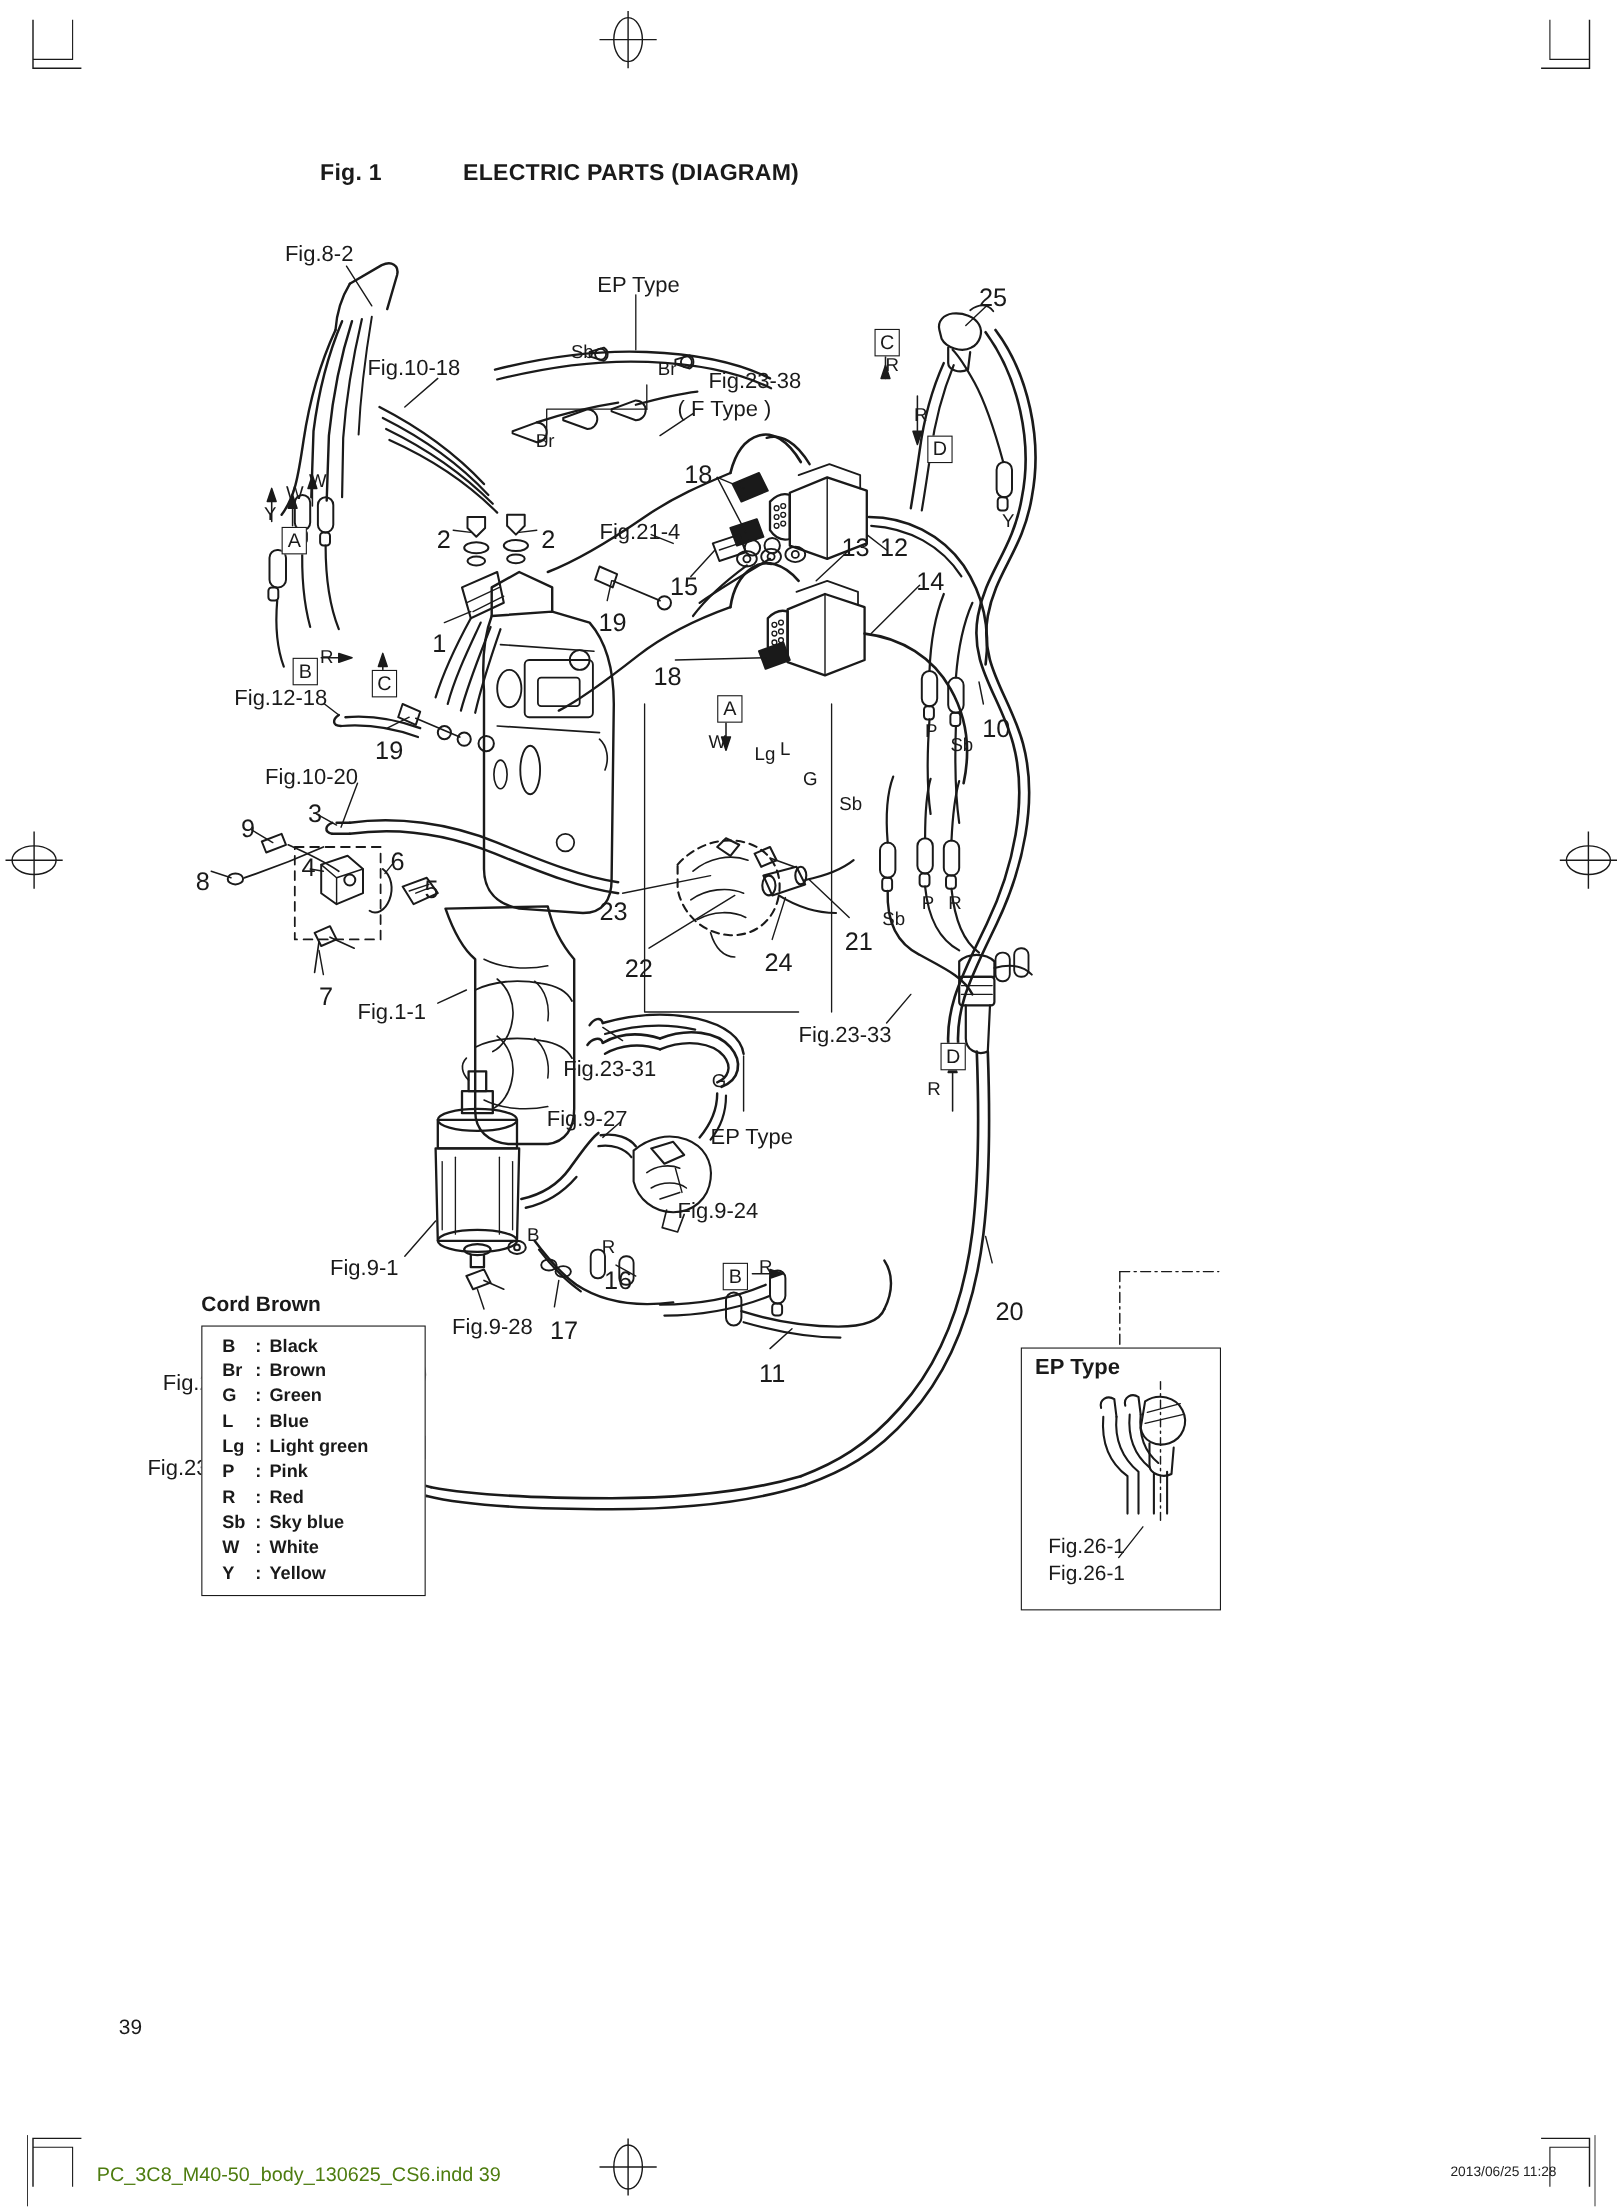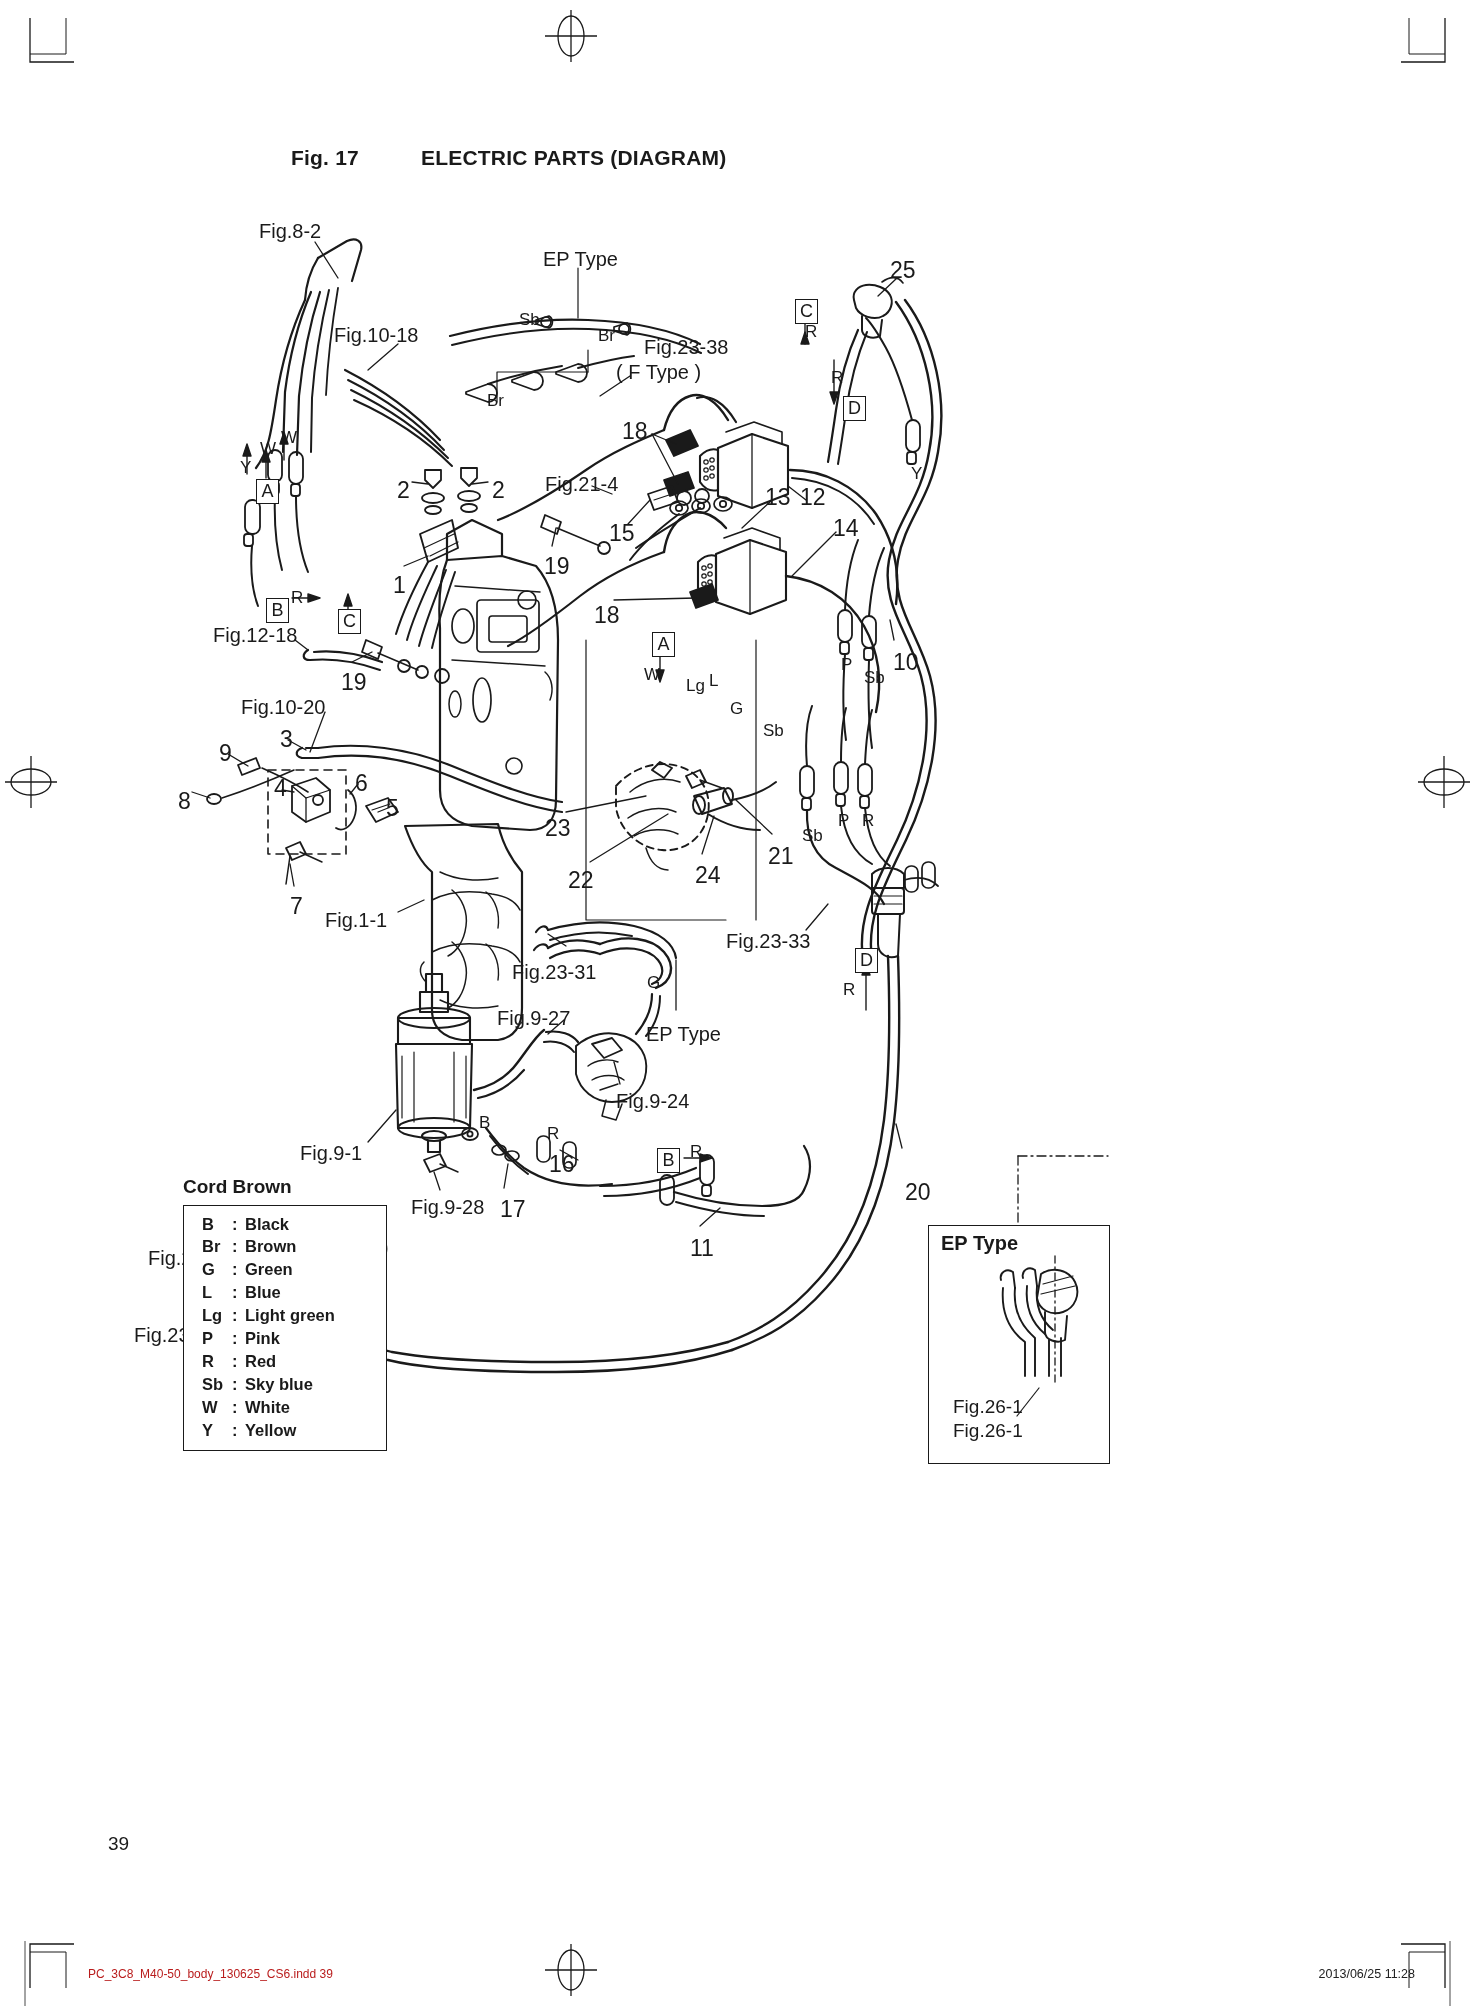--- a/index.html
+++ b/index.html
@@ -6,21 +6,21 @@
   body{width:1475px;height:2006px;position:relative;
        font-family:"Liberation Sans", sans-serif;color:#1a1a1a;}
   .pg{position:absolute;inset:0;}
 
   
   #figno{position:absolute;left:291px;top:146px;font-size:21px;font-weight:bold;letter-spacing:.2px;}
   #figtitle{position:absolute;left:421px;top:146px;font-size:21px;font-weight:bold;letter-spacing:.2px;}
 
   
   #pageno{position:absolute;left:108px;top:1833px;font-size:19px;}
-  #ftl{position:absolute;left:88px;top:1967px;font-size:12px;color:#b91c1c;}
+  #ftl{position:absolute;left:88px;top:1967px;font-size:18px;color:#4d7c0f;}
   #ftr{position:absolute;right:60px;top:1967px;font-size:12.5px;color:#222;}
 
   
   #art{position:absolute;left:0;top:0;width:1475px;height:2006px;}
 
   
   .lab{position:absolute;font-size:20px;line-height:1.08;white-space:nowrap;}
   .lab.s{font-size:17px;}
   .lab.num{font-size:23px;}
 
@@ -74,21 +74,21 @@
       <ellipse cx="31" cy="782" rx="20" ry="13"></ellipse>
       <line x1="1418" y1="782" x2="1470" y2="782"></line>
       <line x1="1444" y1="756" x2="1444" y2="808"></line>
       <ellipse cx="1444" cy="782" rx="20" ry="13"></ellipse>
 
       <line x1="25" y1="1941" x2="25" y2="2006" stroke-width="0.8"></line>
       <line x1="1450" y1="1941" x2="1450" y2="2006" stroke-width="0.8"></line>
     </g>
   </svg>
 
-  <div id="figno">Fig. 17</div>
+  <div id="figno">Fig. 1</div>
   <div id="figtitle">ELECTRIC PARTS (DIAGRAM)</div>
 
   <svg id="art" viewBox="0 0 1475 2006">
     <g fill="none" stroke="#1a1a1a" stroke-linecap="round" stroke-linejoin="round">
 
       <path d="M905 300 C 935 340 948 400 938 452 C 930 500 905 520 898 560
                C 890 605 918 632 930 676 C 944 728 930 790 906 840
                C 884 886 866 918 872 960" stroke-width="2.4"></path>
       <path d="M896 302 C 926 343 939 402 929 452 C 921 500 896 520 889 560
                C 881 605 909 632 921 676 C 935 728 921 790 897 840

